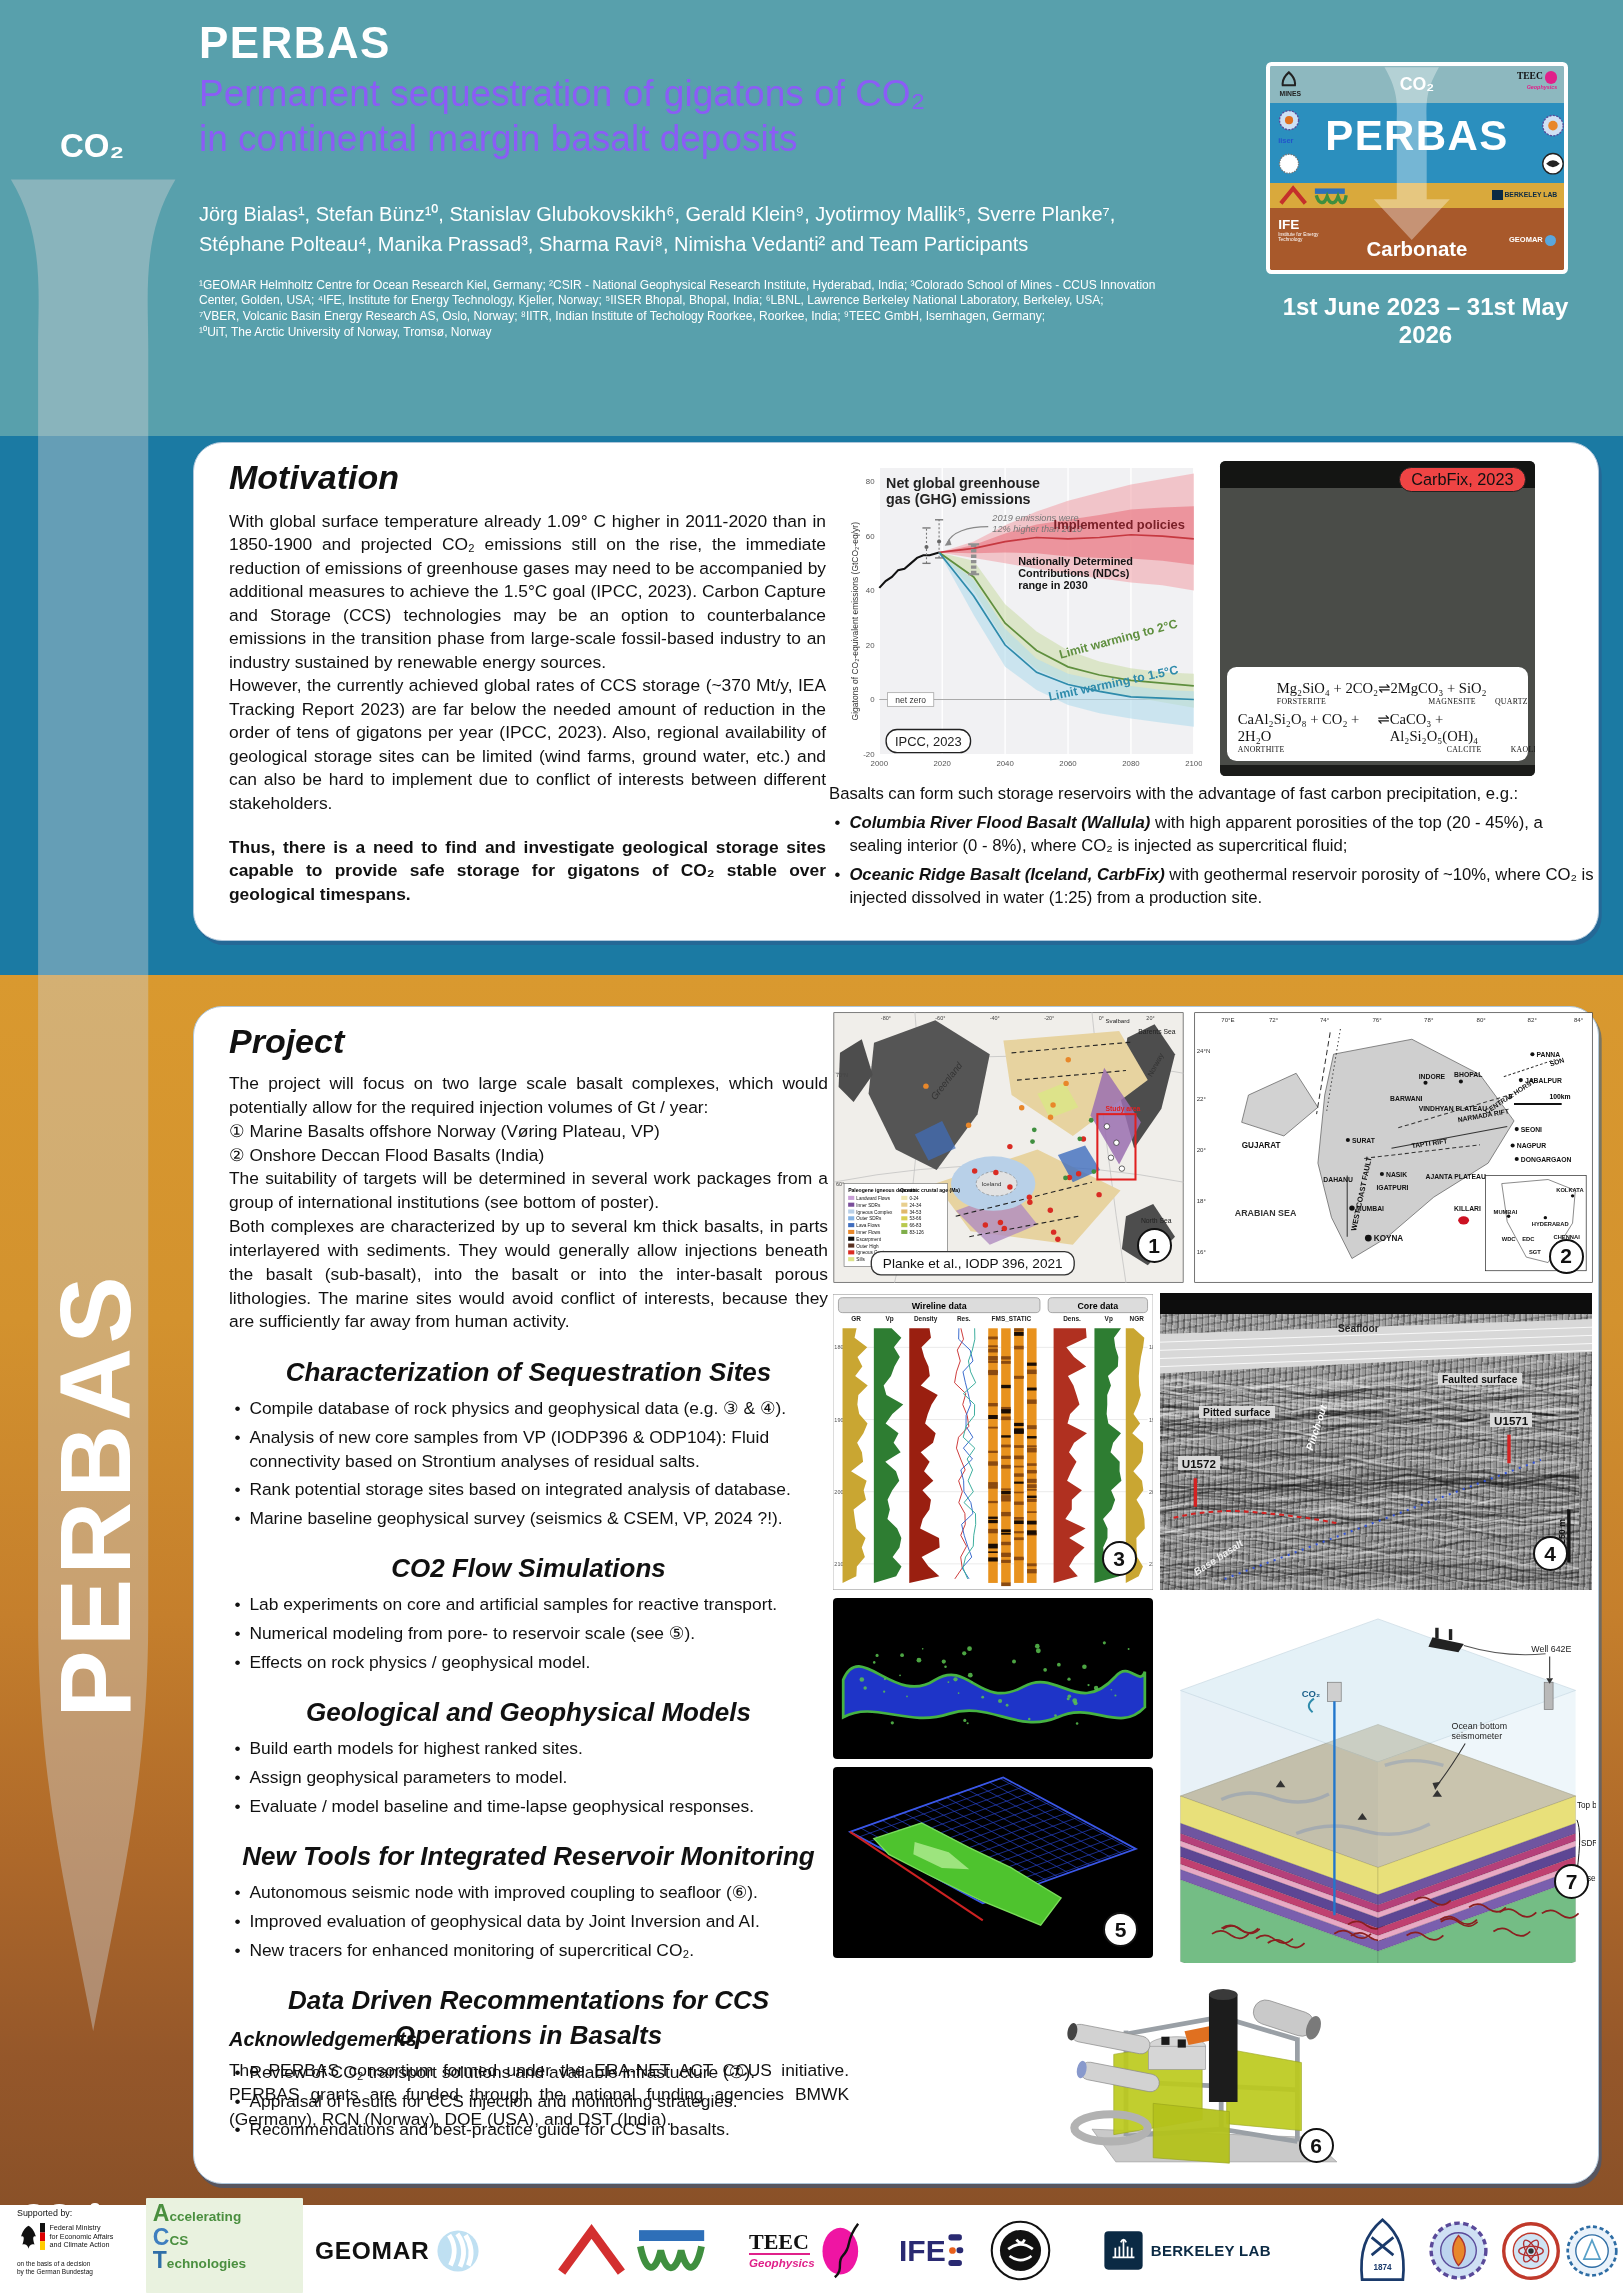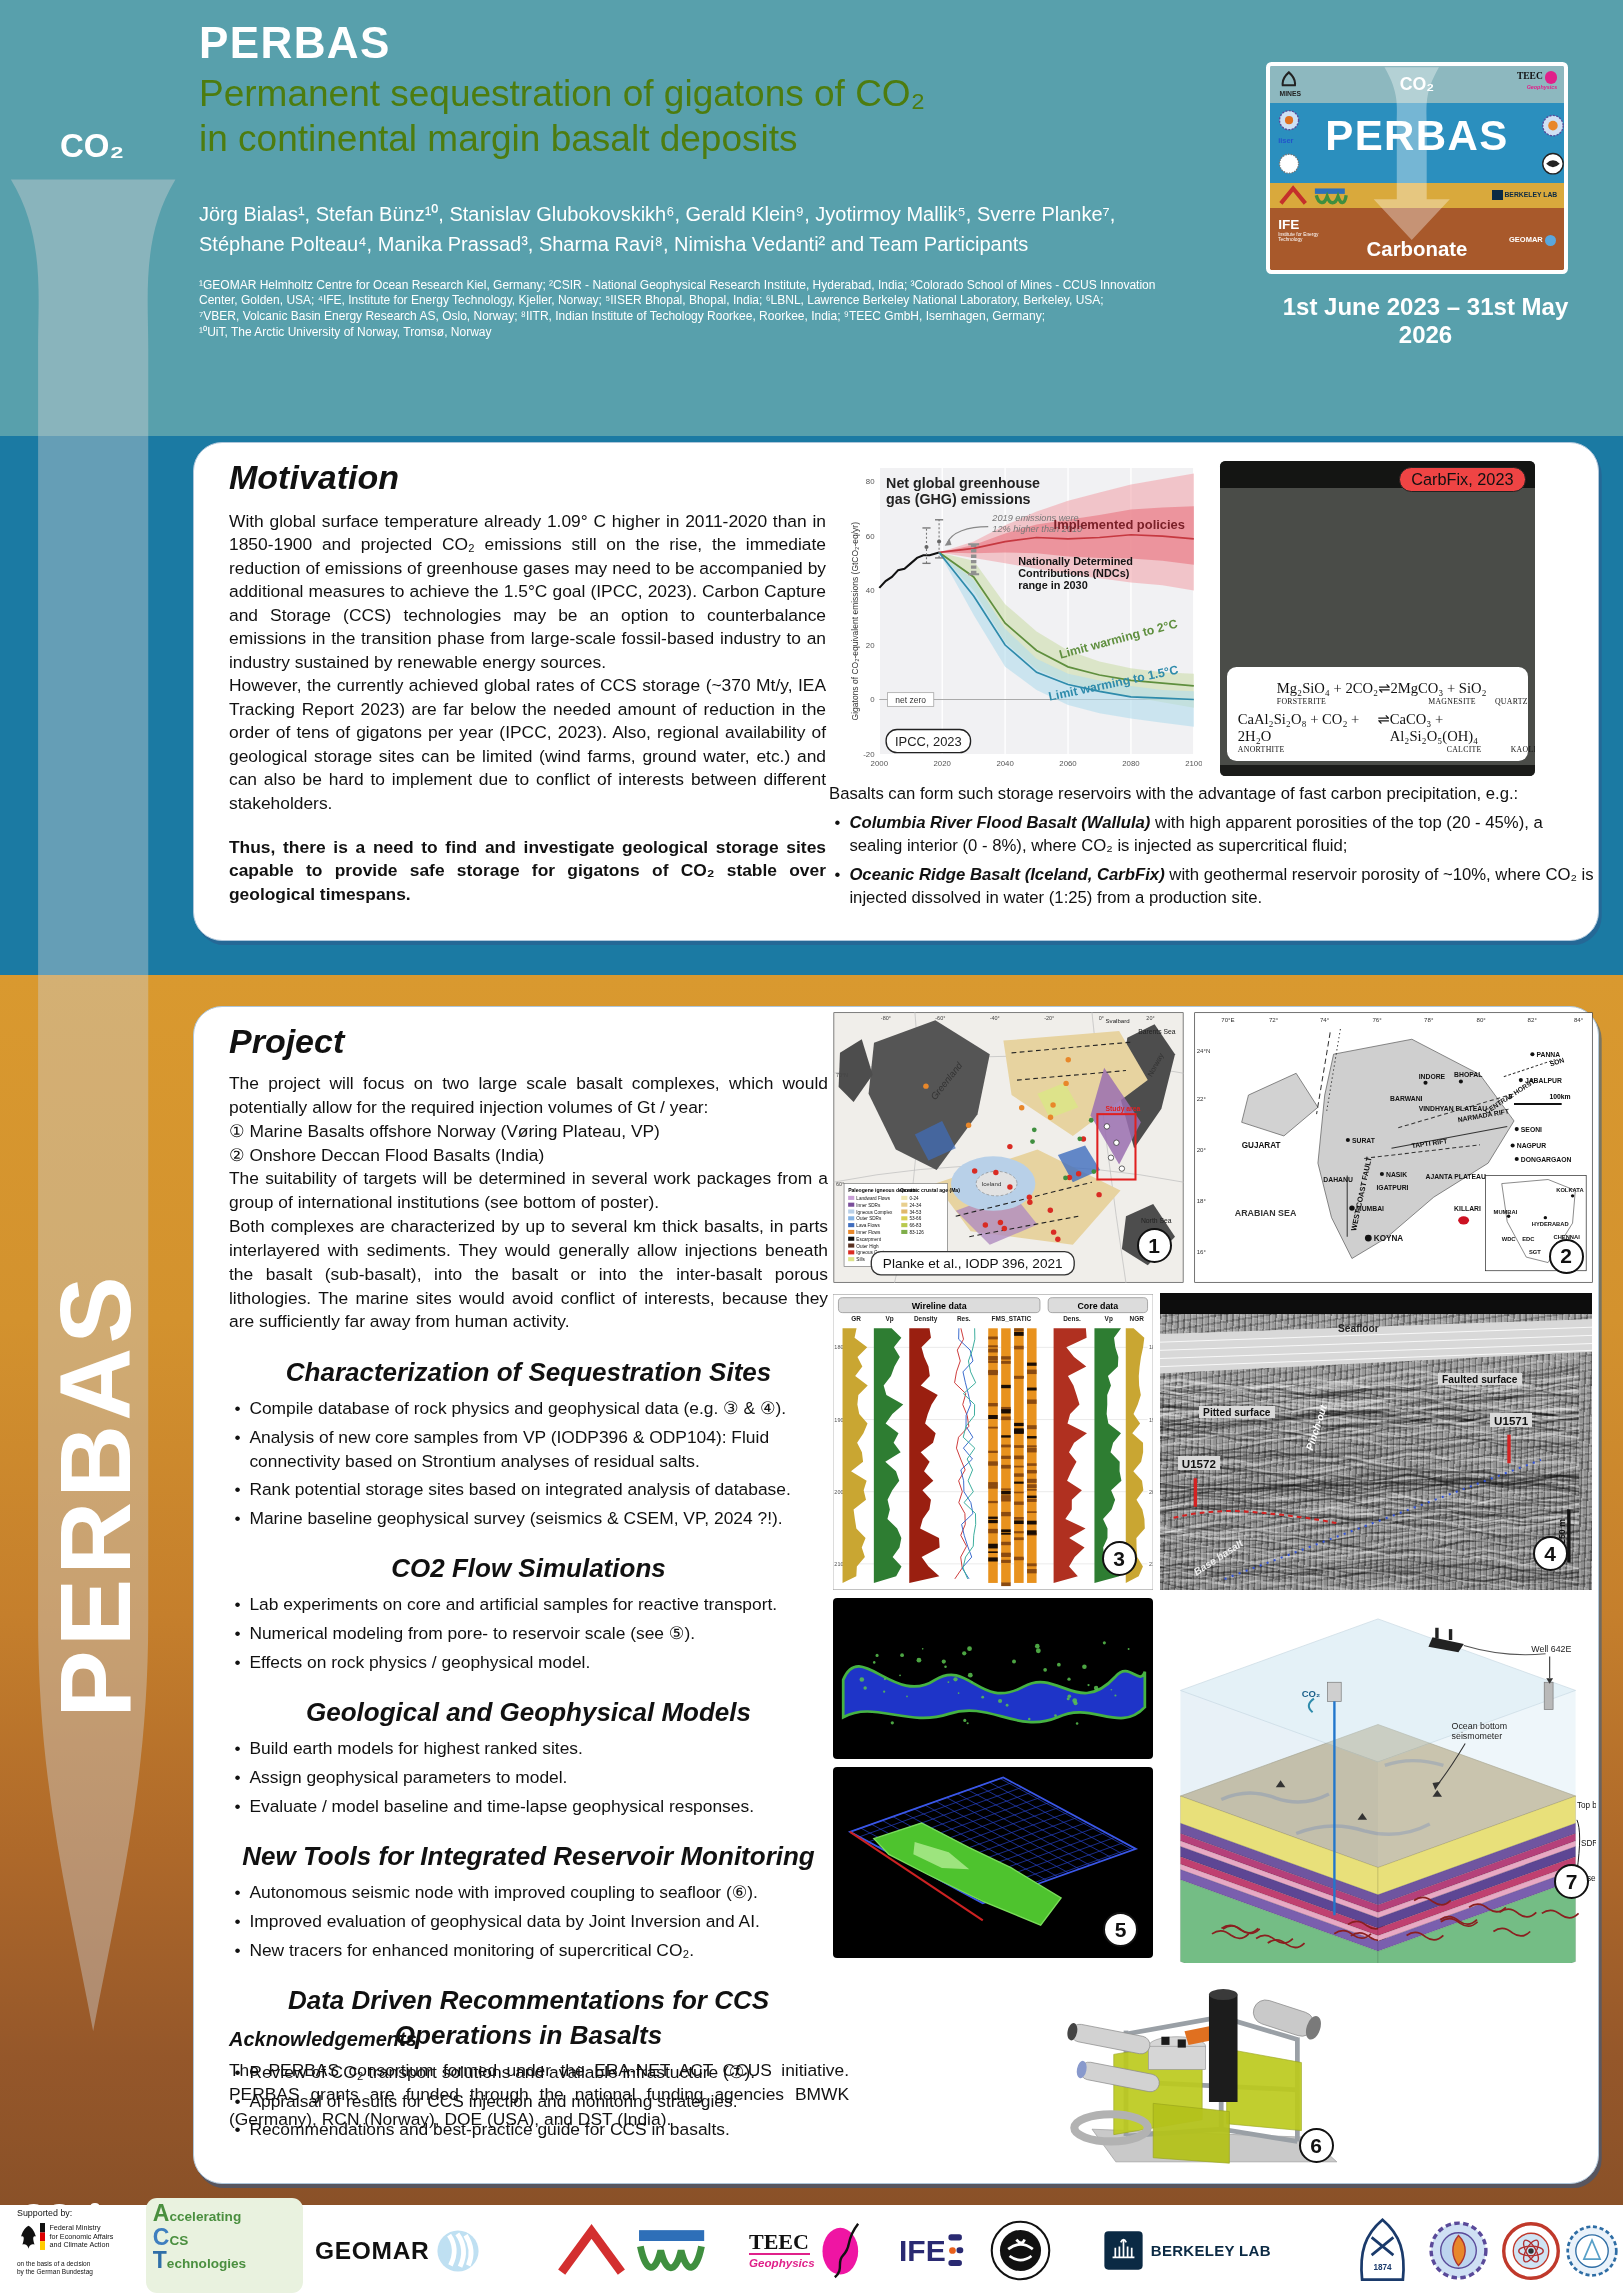--- a/index.html
+++ b/index.html
@@ -13,21 +13,21 @@
      background:linear-gradient(180deg,#d9992f 0%,#d3922e 28%,#c57f2c 52%,#ad682a 72%,#95572a 88%,#8a5128 100%)}
   .bg-foot{left:0;top:2205px;width:1623px;height:91px;background:#fff}
   
   .side-arrow{left:0;top:0;pointer-events:none}
   .co2-top{left:60px;top:127px;font-size:33px;font-weight:bold;color:#fff}
   .perbas-vert{left:95px;top:1495px;transform:translate(-50%,-50%) rotate(-90deg);
      font-size:101px;font-weight:bold;color:#fff;letter-spacing:4.1px;white-space:nowrap}
   .co3-bottom{left:20.4px;top:2191px;font-size:35px;font-weight:bold;color:#fff}
   
   .h-script{left:199px;top:17.7px;font-size:44px;font-weight:bold;color:#fff;letter-spacing:1.4px}
-  .h-title{left:199px;width:987px;color:#4d7c0f;font-size:37px;line-height:1.18}
+  .h-title{left:199px;width:987px;color:#8b5cf6;font-size:37px;line-height:1.18}
   .h-authors{left:199px;width:1021px;color:#fff;font-size:20px;line-height:1.5}
   .h-affil{left:199px;width:1062px;color:#fff;font-size:12px;line-height:1.32}
   .h-duration{left:1279px;top:293px;width:293px;text-align:center;color:#fff;font-size:24px;font-weight:bold}
   
   .logo-box{left:1266px;top:62px;width:302px;height:212px;background:#fff;border-radius:5.4px;
      border:4.8px solid #fff;box-sizing:border-box;overflow:hidden}
   .lb-band{position:absolute;left:0;width:100%}
   .lb-teal{top:0;height:37px;background:#8db8bf}
   .lb-blue{top:37px;height:80px;background:#2b8fbe}
   .lb-gold{top:117px;height:24.5px;background:#d9a93c}
@@ -97,21 +97,21 @@
   
   .seis{width:100%;height:100%;background:
      linear-gradient(180deg,#0c0c0c 0 7%,rgba(0,0,0,0) 7%),
      repeating-linear-gradient(92deg,rgba(0,0,0,.28) 0 1.4px,rgba(255,255,255,.18) 1.4px 3.4px,rgba(0,0,0,0) 3.4px 6.1px),
      repeating-linear-gradient(171deg,rgba(0,0,0,.22) 0 2px,rgba(0,0,0,0) 2px 7.5px),
      repeating-linear-gradient(12deg,rgba(255,255,255,.14) 0 1.4px,rgba(0,0,0,0) 1.4px 8.9px),
      linear-gradient(180deg,#9d9d9d,#8b8b8b)}
   
   .ft{position:absolute;top:2205px;height:91px;display:flex;align-items:center}
   .ft-txt{font-size:8.9px;color:#111}
-  .act-box{left:146px;top:2198px;width:157px;height:95px;background:#e9f2df;border-radius:11px;padding:4.1px 6.8px;box-sizing:border-box}
+  .act-box{left:146px;top:2198px;width:157px;height:95px;background:#e9f2df;border-radius:1px;padding:4.1px 6.8px;box-sizing:border-box}
   .act-row{line-height:1.02;color:#4a8f3f;font-weight:bold;font-size:13.6px}
   .act-big{font-size:23px}
   .geo-txt{font-size:24.5px;font-weight:bold;color:#111;letter-spacing:0.7px}
   .bl-txt{font-size:15px;font-weight:bold;color:#0b2a44;letter-spacing:0.3px}
   .teec-t{font-family:"Liberation Serif",serif;font-size:22px;font-weight:bold;color:#111;line-height:.9}
   .teec-g{font-size:11.6px;font-style:italic;font-weight:bold;color:#e0218a}
   .ife-t{font-size:30px;font-weight:bold;color:#2a2a72;line-height:1}
 </style>
 </head>
 <body>

